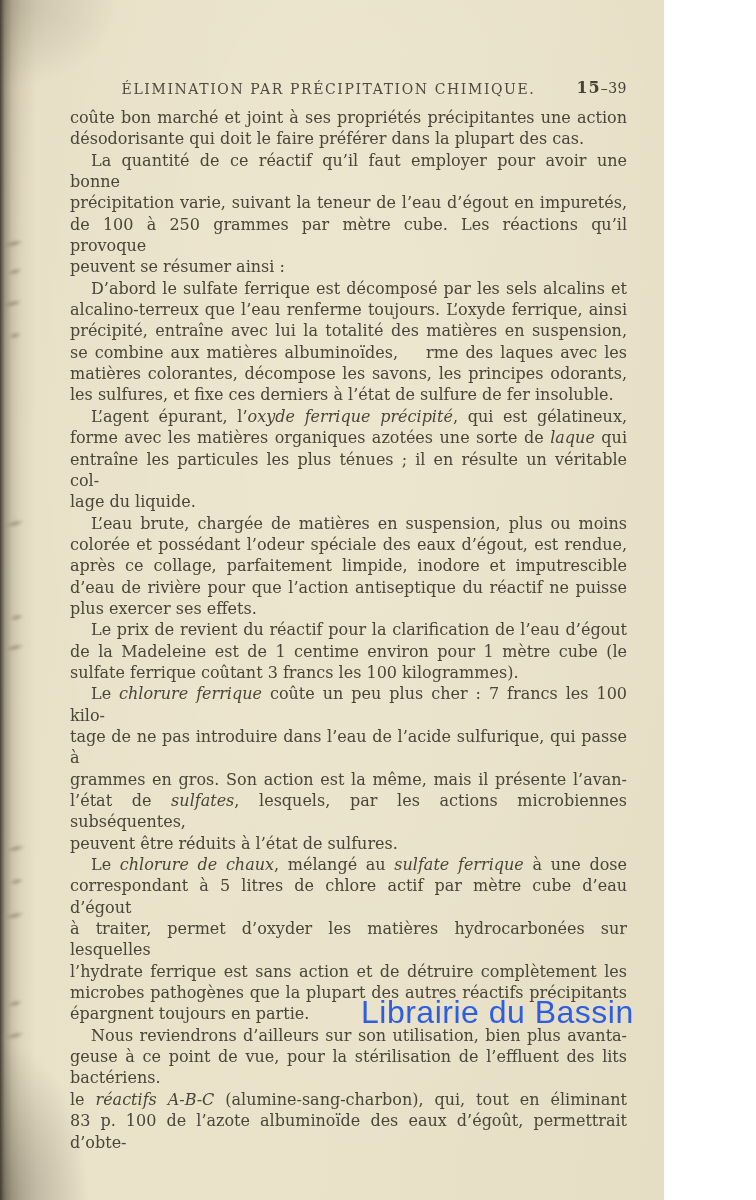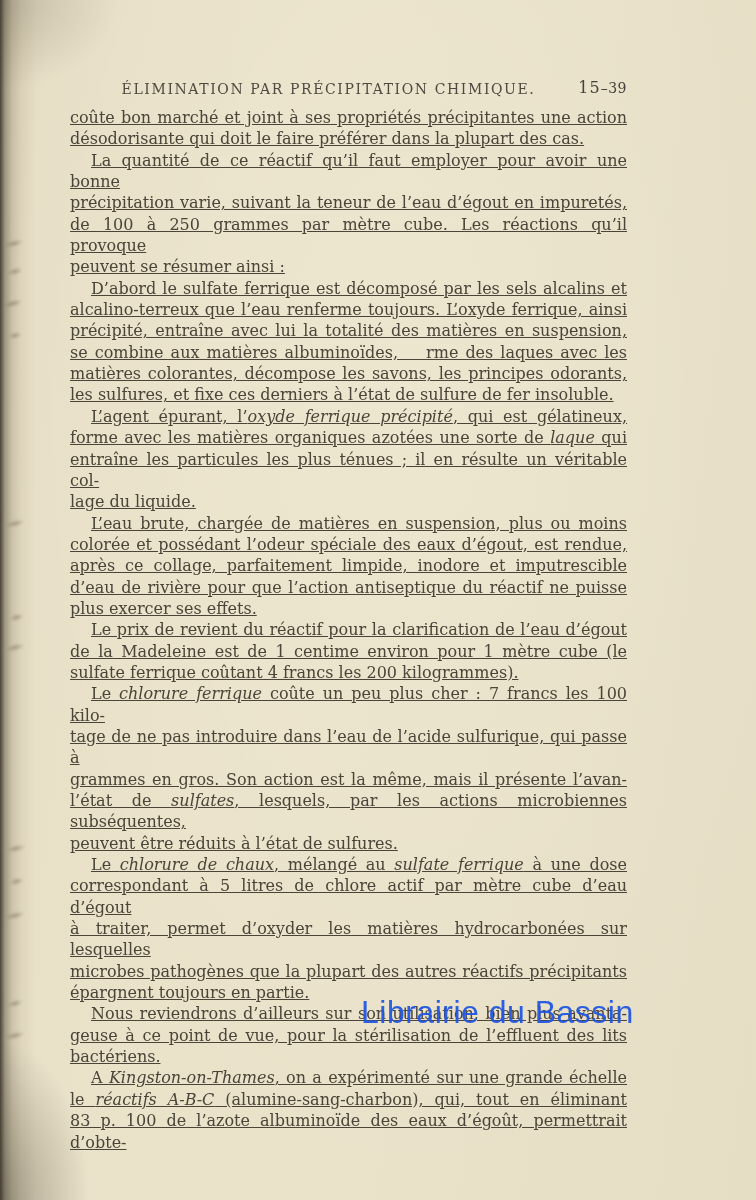--- a/index.html
+++ b/index.html
@@ -3,21 +3,21 @@
 <meta charset="utf-8">
 <style>
   html, body { margin: 0; padding: 0; }
   body {
     width: 756px; height: 1200px;
     font-family: "DejaVu Serif", serif;
     overflow: hidden;
   }
   .page {
     position: relative;
-    width: 756px; height: 1200px;
+    width: 664px; height: 1200px;
     background:
       radial-gradient(ellipse at 55% 35%, rgba(255,252,240,0.18), rgba(255,252,240,0) 70%),
       linear-gradient(97deg, #ddd4b9 0%, #e7dfc6 6%, #eae2c9 30%, #e9e1c8 60%, #e5ddc4 100%);
     overflow: hidden;
   }
   
   .gutter-shadow {
     position: absolute; left: 0; top: 0; bottom: 0; width: 36px;
     background: linear-gradient(90deg,
       rgba(52,46,36,0.88) 0px,
@@ -66,34 +66,33 @@
   .header-title-wrap { text-align: center; padding-right: 40px; }
   .header-title {
     font-size: 14px; letter-spacing: 1.6px;
     white-space: nowrap;
   }
   .page-number {
     position: absolute; right: 0; top: -1px;
     font-size: 14px; letter-spacing: 0.5px; color: #46413a;
     white-space: nowrap;
   }
-  .pn-bold { font-weight: normal; font-size: 16px; letter-spacing: 1px; }
+  .pn-bold { font-weight: bold; font-size: 16px; letter-spacing: 1px; }
 
   .body-text {
     position: absolute; left: 70px; top: 107px; width: 557px;
     font-size: 16px; line-height: 21.35px;
     color: #4a4439;
     z-index: 4;
   }
   .para { margin: 0; }
   .line {
     text-align: justify;
     text-align-last: justify;
     white-space: normal;
-    text-decoration: underline;
   }
   .line.last { text-align-last: left; }
   .line.indent { text-indent: 21px; }
   .line i { font-style: italic; }
 
   .watermark {
     position: absolute; left: 361px; top: 996px;
     font-family: "Liberation Sans", sans-serif;
     font-size: 32px; letter-spacing: 0.5px; line-height: 1;
     white-space: nowrap;
@@ -158,43 +157,43 @@
       <div class="para">
         <div class="line indent">L’eau brute, chargée de matières en suspension, plus ou moins</div>
         <div class="line">colorée et possédant l’odeur spéciale des eaux d’égout, est rendue,</div>
         <div class="line">après ce collage, parfaitement limpide, inodore et imputrescible</div>
         <div class="line">d’eau de rivière pour que l’action antiseptique du réactif ne puisse</div>
         <div class="line last">plus exercer ses effets.</div>
       </div>
       <div class="para">
         <div class="line indent">Le prix de revient du réactif pour la clarification de l’eau d’égout</div>
         <div class="line">de la Madeleine est de 1 centime environ pour 1 mètre cube (le</div>
-        <div class="line last">sulfate ferrique coûtant 4 francs les 200 kilogrammes).</div>
+        <div class="line last">sulfate ferrique coûtant 3 francs les 100 kilogrammes).</div>
       </div>
       <div class="para">
         <div class="line indent">Le <i>chlorure ferrique</i> coûte un peu plus cher : 7 francs les 100 kilo-</div>
         <div class="line">tage de ne pas introduire dans l’eau de l’acide sulfurique, qui passe à</div>
         <div class="line">grammes en gros. Son action est la même, mais il présente l’avan-</div>
         <div class="line">l’état de <i>sulfates</i>, lesquels, par les actions microbiennes subséquentes,</div>
         <div class="line last">peuvent être réduits à l’état de sulfures.</div>
       </div>
       <div class="para">
         <div class="line indent">Le <i>chlorure de chaux</i>, mélangé au <i>sulfate ferrique</i> à une dose</div>
         <div class="line">correspondant à 5 litres de chlore actif par mètre cube d’eau d’égout</div>
         <div class="line">à traiter, permet d’oxyder les matières hydrocarbonées sur lesquelles</div>
+        <div class="line">l’hydrate ferrique est sans action et de détruire complètement les</div>
         <div class="line">microbes pathogènes que la plupart des autres réactifs précipitants</div>
         <div class="line last">épargnent toujours en partie.</div>
       </div>
       <div class="para">
         <div class="line indent">Nous reviendrons d’ailleurs sur son utilisation, bien plus avanta-</div>
         <div class="line">geuse à ce point de vue, pour la stérilisation de l’effluent des lits</div>
         <div class="line last">bactériens.</div>
       </div>
       <div class="para">
-        <div class="line indent">A <i>Kingston-on-Thames</i>, on a expérimenté sur une grande échelle</div>
         <div class="line">le <i>réactifs A-B-C</i> (alumine-sang-charbon), qui, tout en éliminant</div>
         <div class="line">83 p. 100 de l’azote albuminoïde des eaux d’égoût, permettrait d’obte-</div>
       </div>
     </main>
 
   <div class="watermark" style="color: rgb(33, 86, 228);">Librairie du Bassin</div>
 
 </div>
 
 </body></html>

